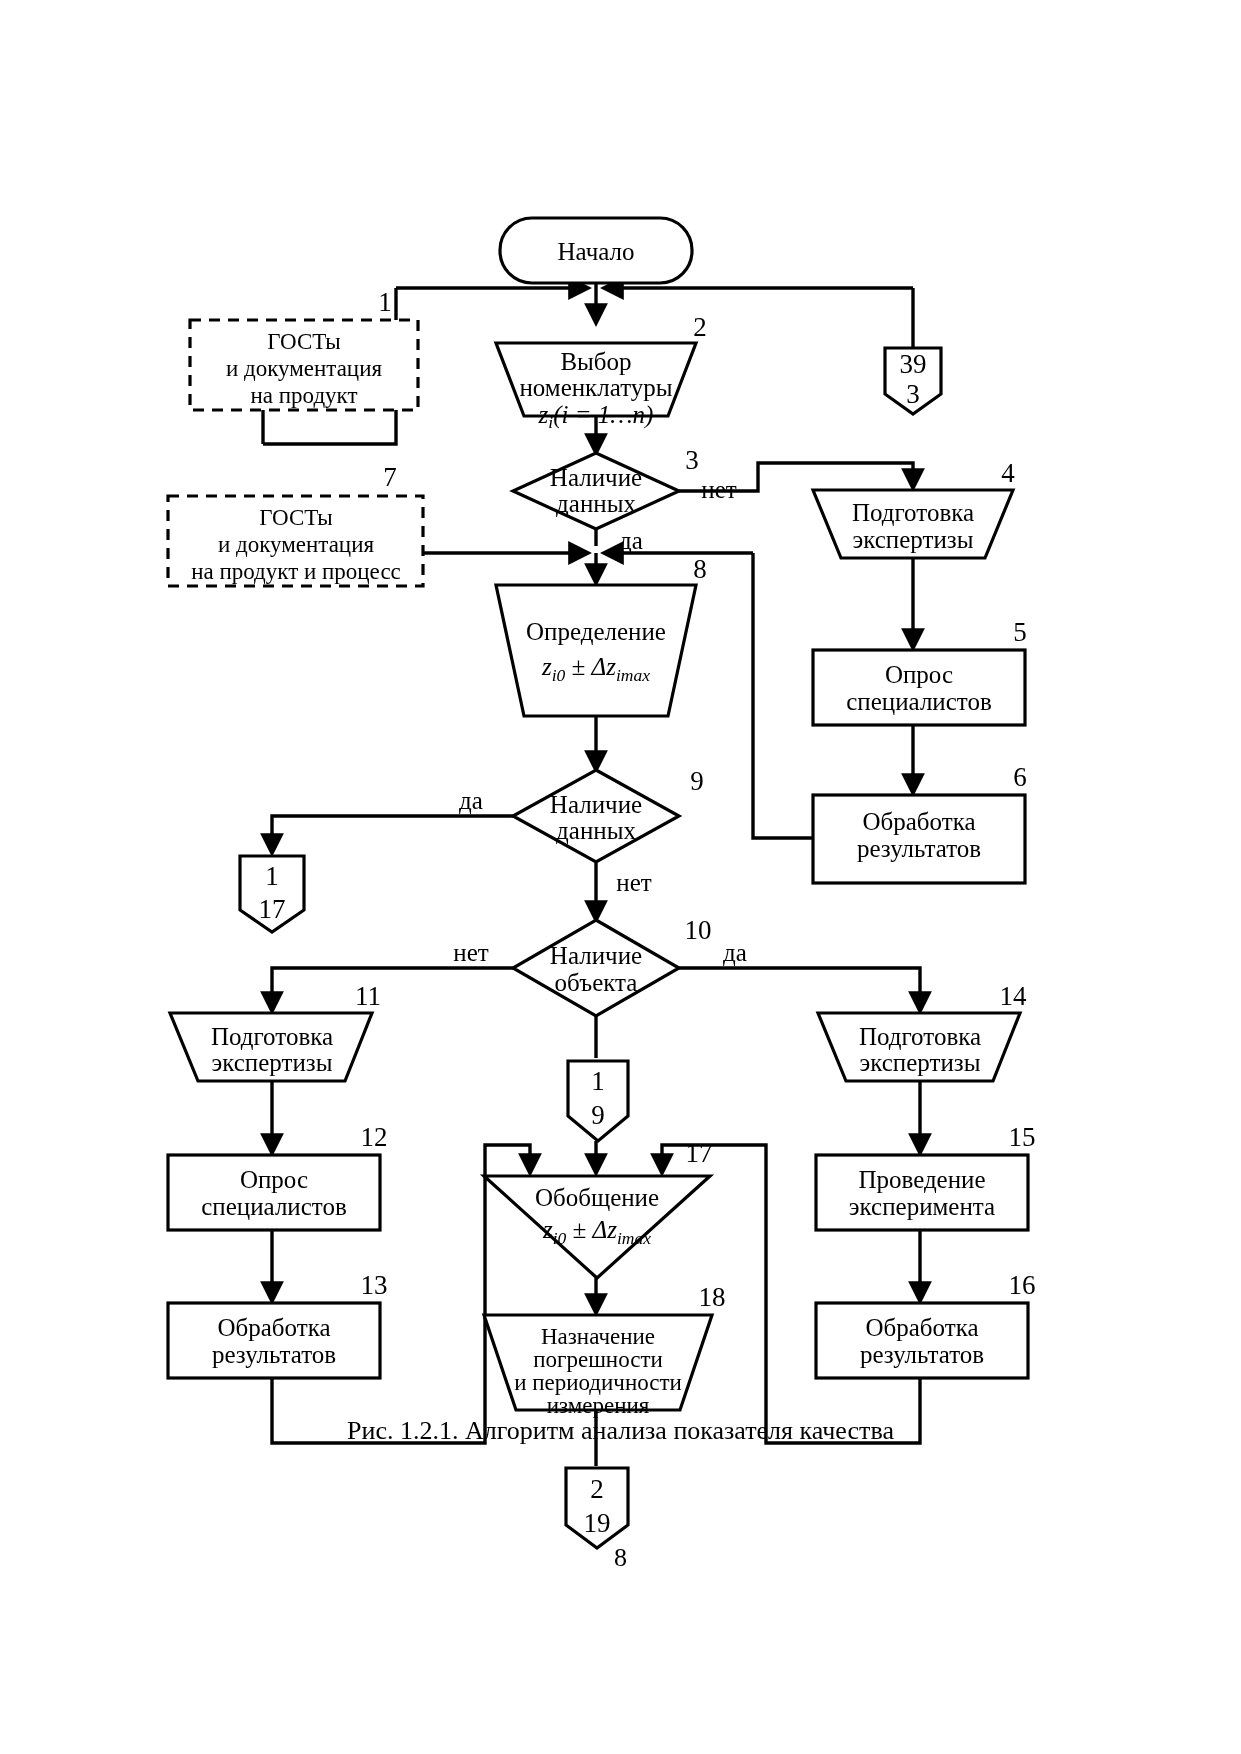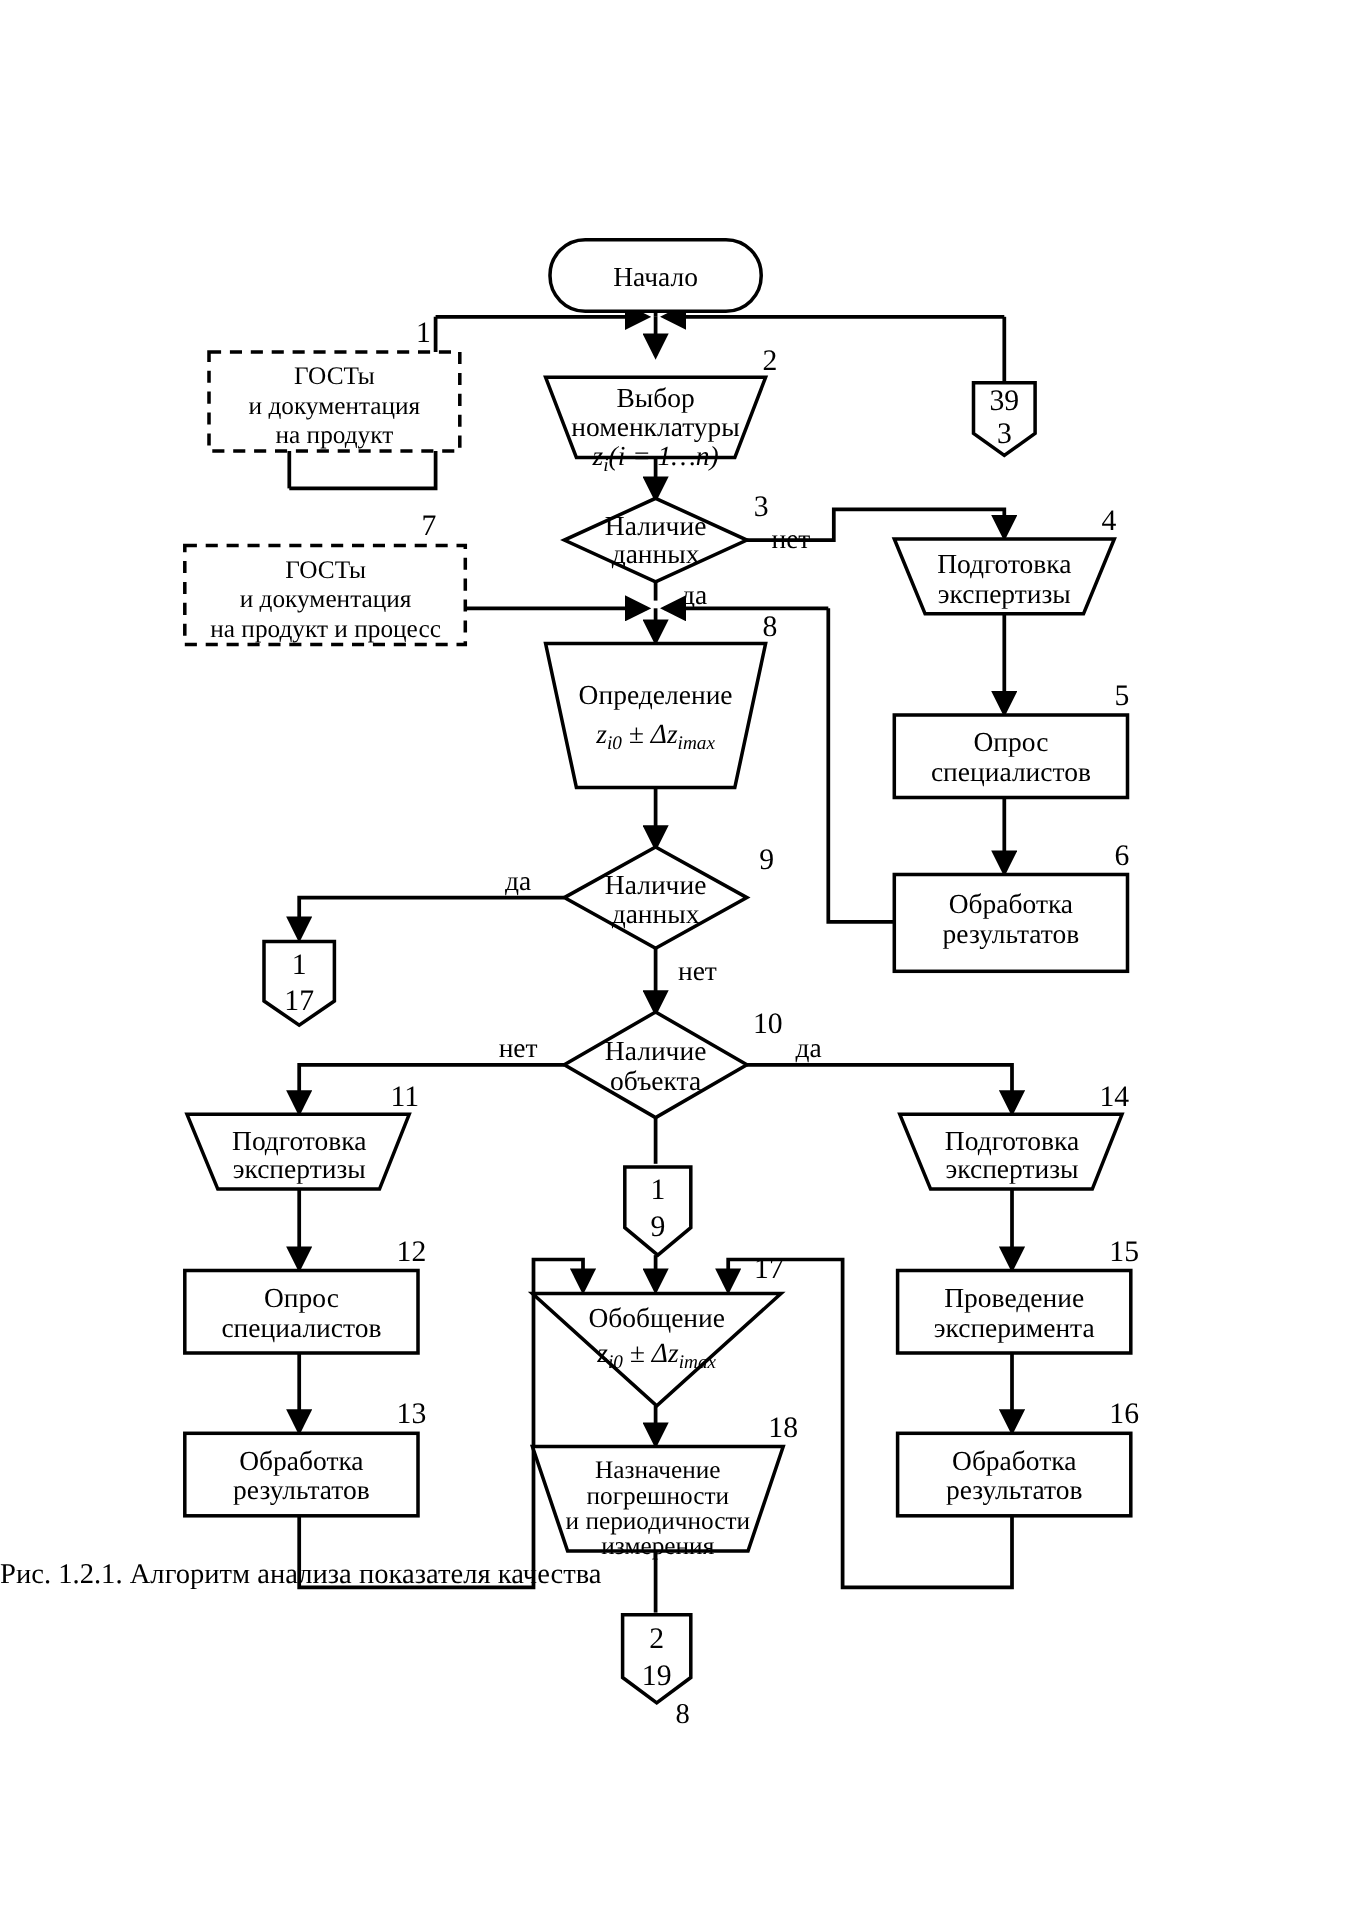--- a/index.html
+++ b/index.html
@@ -82,21 +82,21 @@
     font-size: 25px;
     font-style: italic;
     text-anchor: middle;
     fill: #000000;
   }
   .caption {
     position: absolute;
     left: 0;
     top: 1368px;
     width: 1241px;
-    text-align: left;
+    text-align: center;
     font-size: 26px;
     font-family: "Liberation Serif", "DejaVu Serif", serif;
     color: #000000;
   }
   .pagenum {
     position: absolute;
     left: 0;
     top: 1495px;
     width: 1241px;
     text-align: center;

